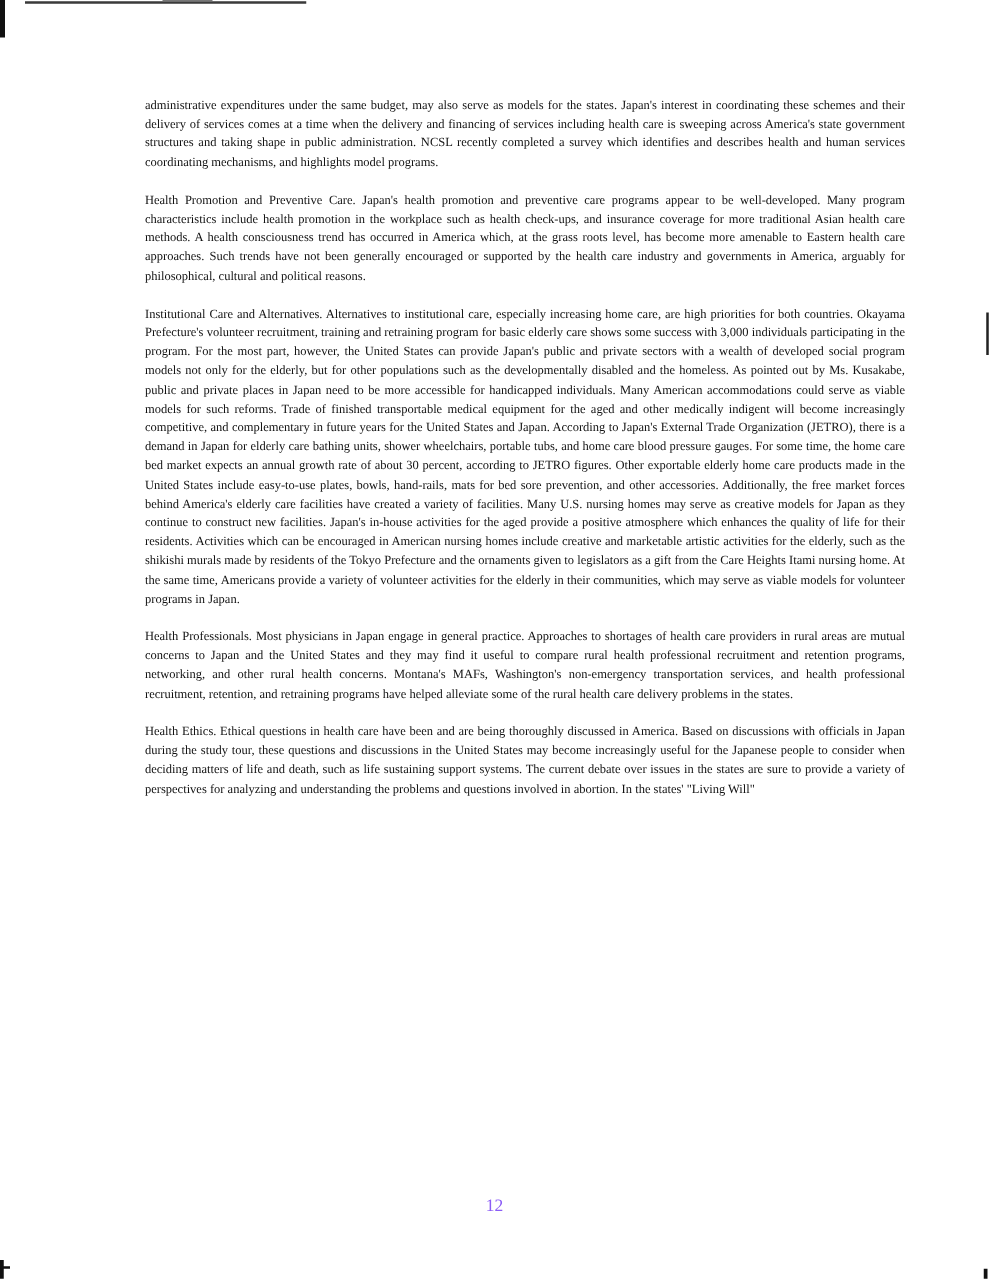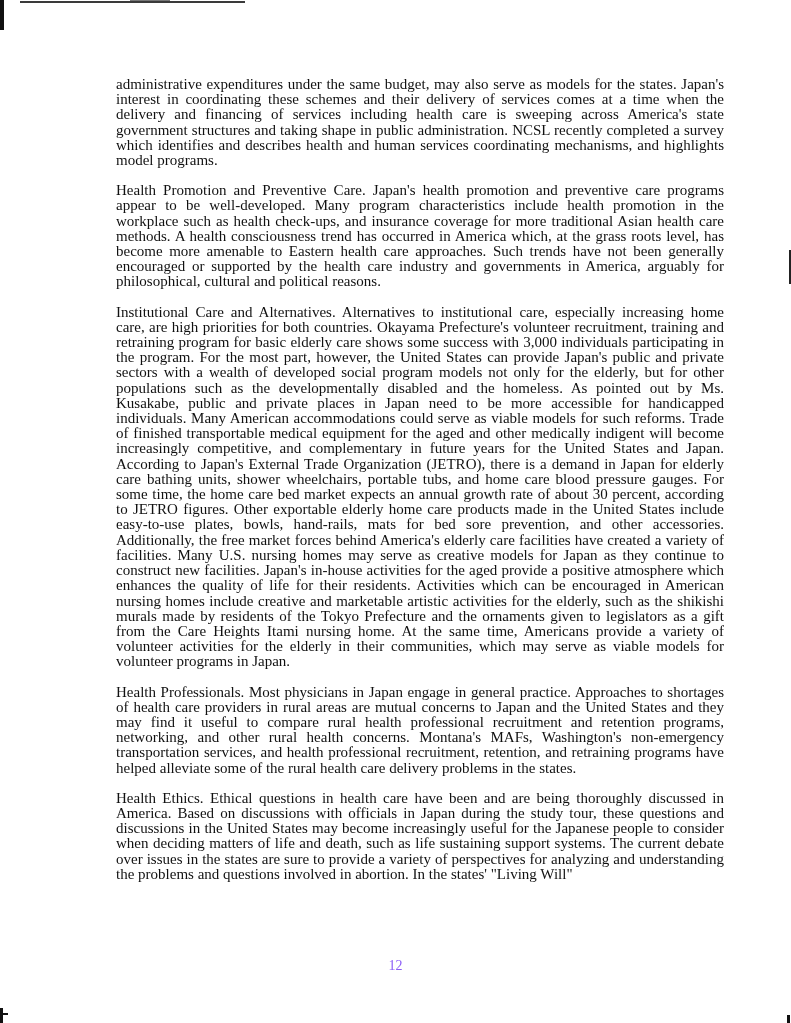--- a/index.html
+++ b/index.html
@@ -8,21 +8,21 @@
   .top-rule { position: absolute; left: 20px; top: 1px; width: 225px; height: 2px; background: #3a3a3a; }
   .top-rule2 { position: absolute; left: 130px; top: 0px; width: 40px; height: 1px; background: #777; }
   .left-edge { position: absolute; left: 0; top: 0; width: 4px; height: 30px; background: #111; }
   .right-mark { position: absolute; left: 789px; top: 250px; width: 2px; height: 34px; background: #222; }
   .corner-bl { position: absolute; left: 0; top: 1008px; width: 3px; height: 15px; background: #111; }
   .corner-bl2 { position: absolute; left: 0; top: 1013px; width: 8px; height: 2px; background: #111; }
   .corner-br { position: absolute; left: 787px; top: 1015px; width: 3px; height: 8px; background: #111; }
   .body-text {
     position: absolute; left: 116px; top: 77px; width: 608px;
     font-family: "Liberation Serif", "DejaVu Serif", serif;
-    font-size: 15px; line-height: 15.2px; color: #111;
+    font-size: 10px; line-height: 15.2px; color: #111;
     text-align: justify;
   }
   .body-text p { margin: 0 0 15px 0; }
   .heading { }
   .page-number {
     position: absolute; left: 0; width: 791px; top: 958px; text-align: center;
     font-family: "Liberation Serif", "DejaVu Serif", serif; font-size: 14px; color: #8b5cf6;
   }
 </style>
 </head>

